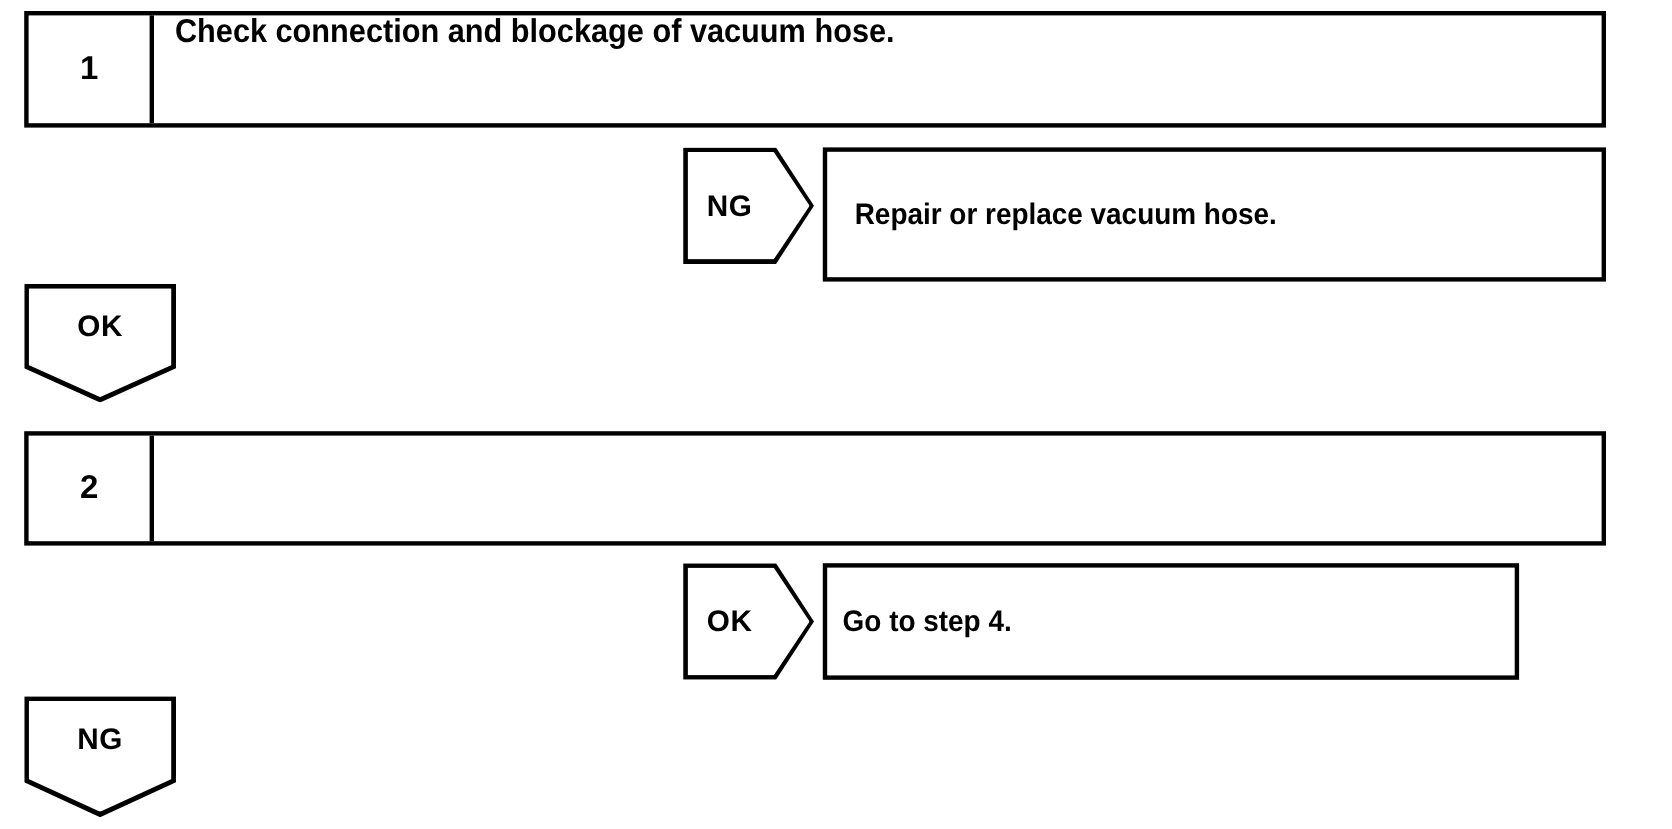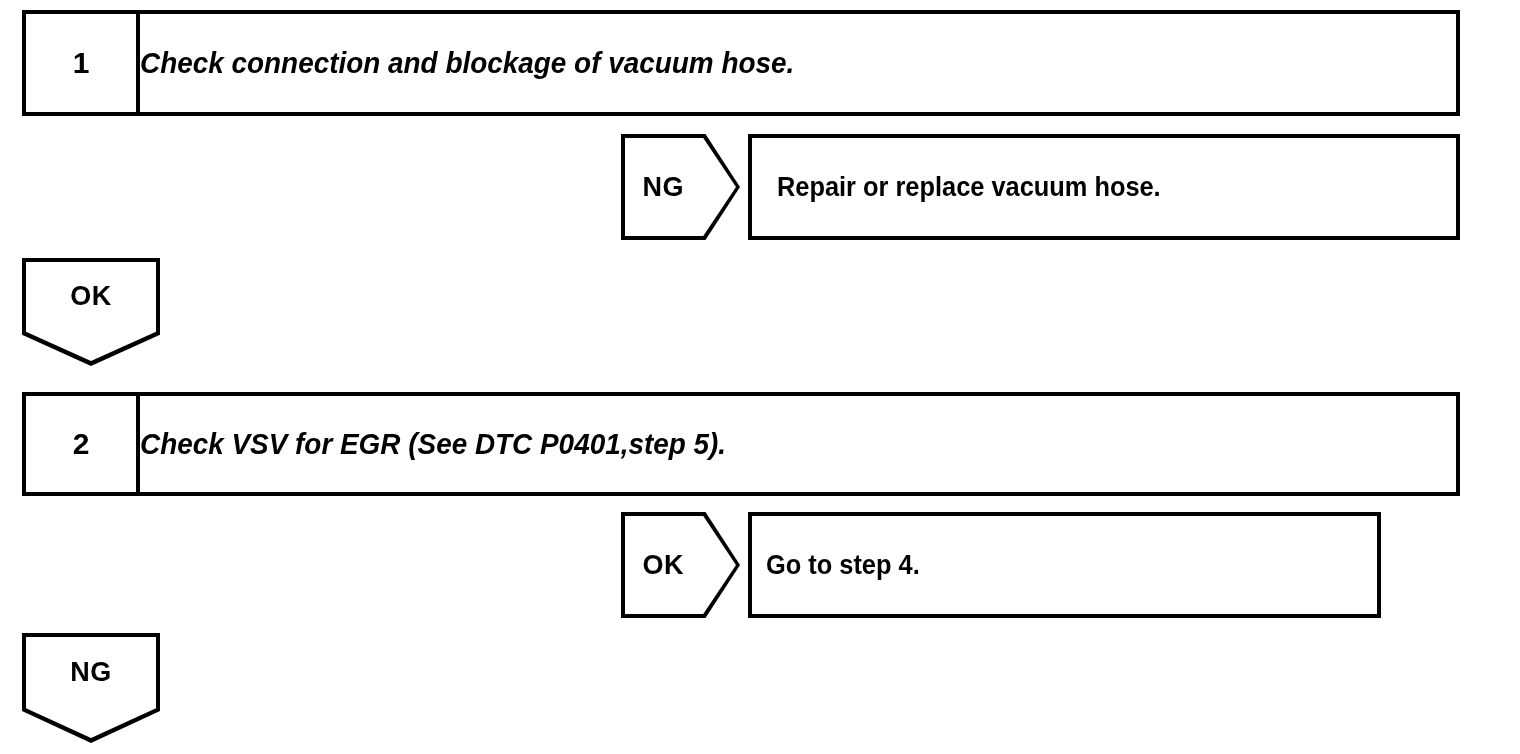--- a/index.html
+++ b/index.html
@@ -40,23 +40,21 @@
   .step-num {
     font-size: 30px;
     font-weight: bold;
     color: #000000;
     letter-spacing: 0px;
     line-height: 1;
   }
   .step-text-cell {
     flex: 1 1 auto;
     display: flex;
-    align-items: center;
-    padding-left: 0;
-    font-style: italic;
+    padding-left: 19px;
   }
   .step-text {
     font-size: 30px;
     font-weight: bold;
     color: #000000;
     white-space: nowrap;
     line-height: 1;
     transform: scaleX(0.93);
     transform-origin: left center;
   }
@@ -162,36 +160,33 @@
     <div class="step-text-cell">
       <span class="step-text">Check connection and blockage of vacuum hose.</span>
     </div>
   </div>
 
   <div class="arrow-right" style="left:621px; top:134px; width:119px; height:106px;">
     <div class="inner"></div>
     <div class="arrow-label">NG</div>
   </div>
 
-  <div class="result-box" style="left:748px; top:134px; width:712px; height:106px;padding-left:25px;">
+  <div class="result-box" style="left:748px; top:134px; width:712px; height:122px;padding-left:25px;">
     <span class="result-text">Repair or replace vacuum hose.</span>
   </div>
 
   <div class="arrow-down" style="left:22px; top:258px; width:138px; height:108px;">
     <div class="inner"></div>
     <div class="arrow-label">OK</div>
   </div>
 
   <div class="step-box" style="left:22px; top:392px; width:1438px; height:104px;">
     <div class="step-num-cell">
       <span class="step-num">2</span>
     </div>
-    <div class="step-text-cell">
-      <span class="step-text"><span>Check VSV for EGR </span><span class="sub">(See DTC P0401,step 5).</span></span>
-    </div>
   </div>
 
   <div class="arrow-right" style="left:621px; top:512px; width:119px; height:106px;">
     <div class="inner"></div>
     <div class="arrow-label">OK</div>
   </div>
 
   <div class="result-box" style="left:748px; top:512px; width:633px; height:106px;">
     <span class="result-text">Go to step 4.</span>
   </div>

